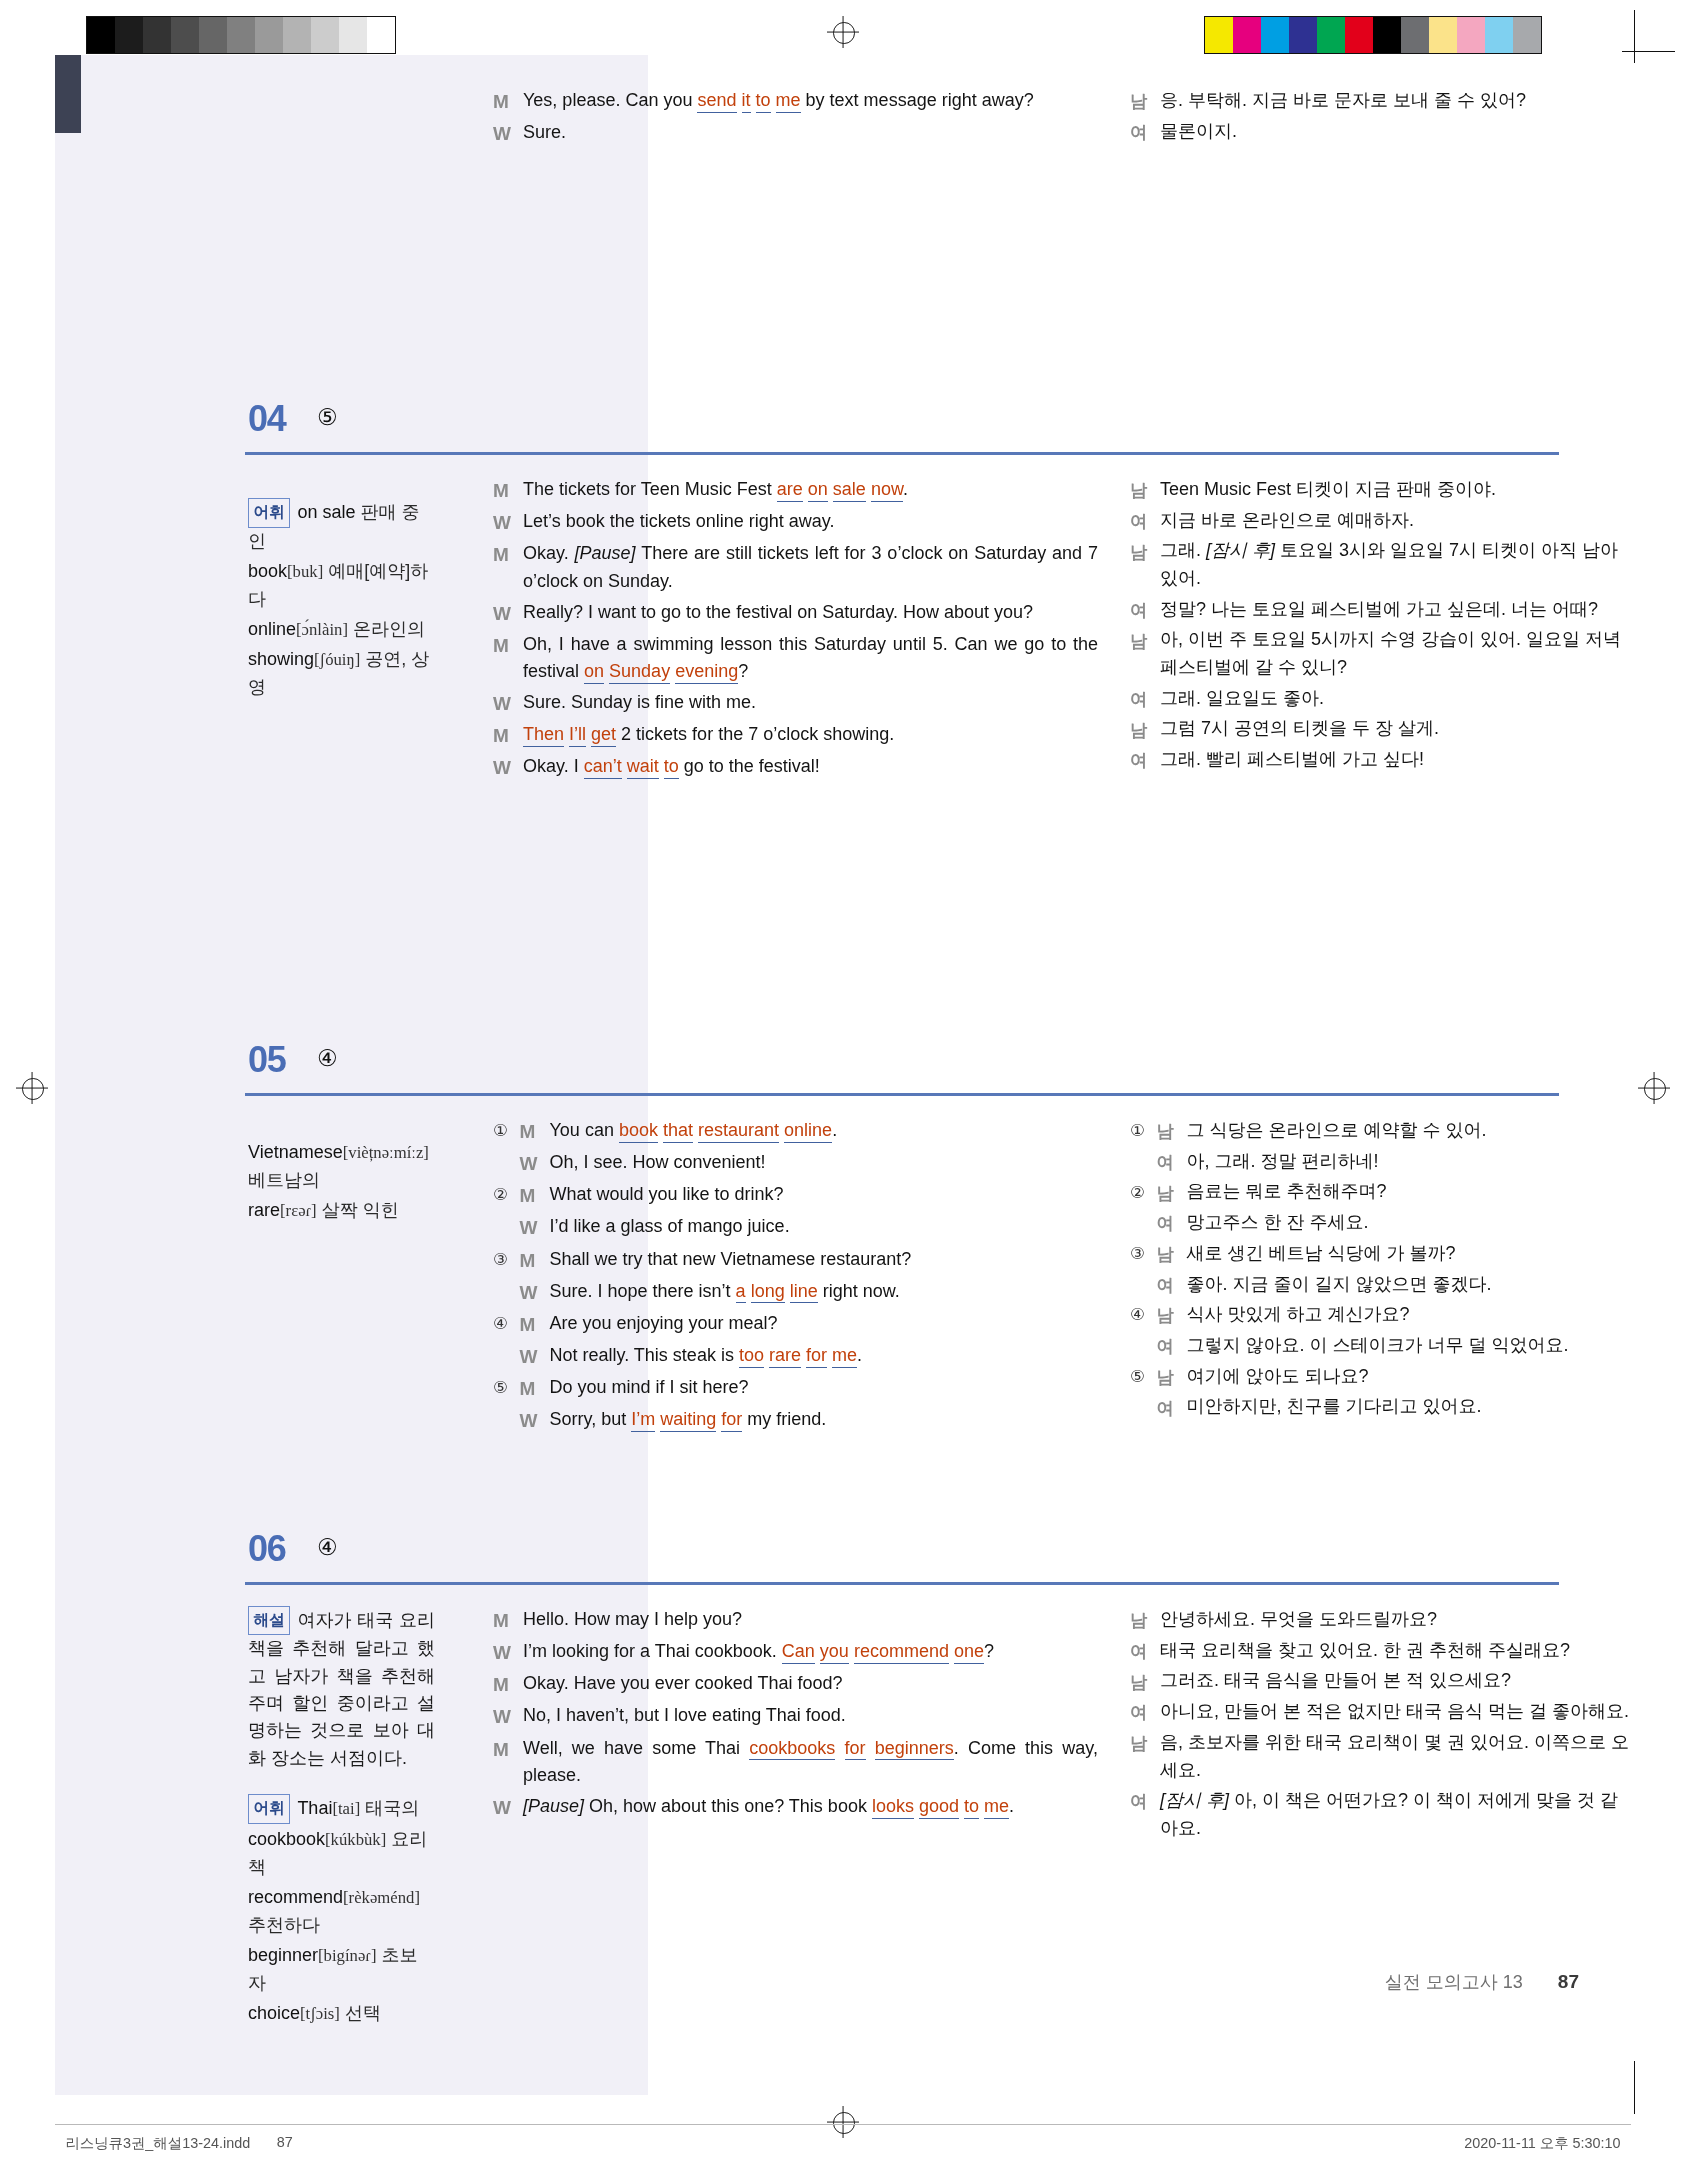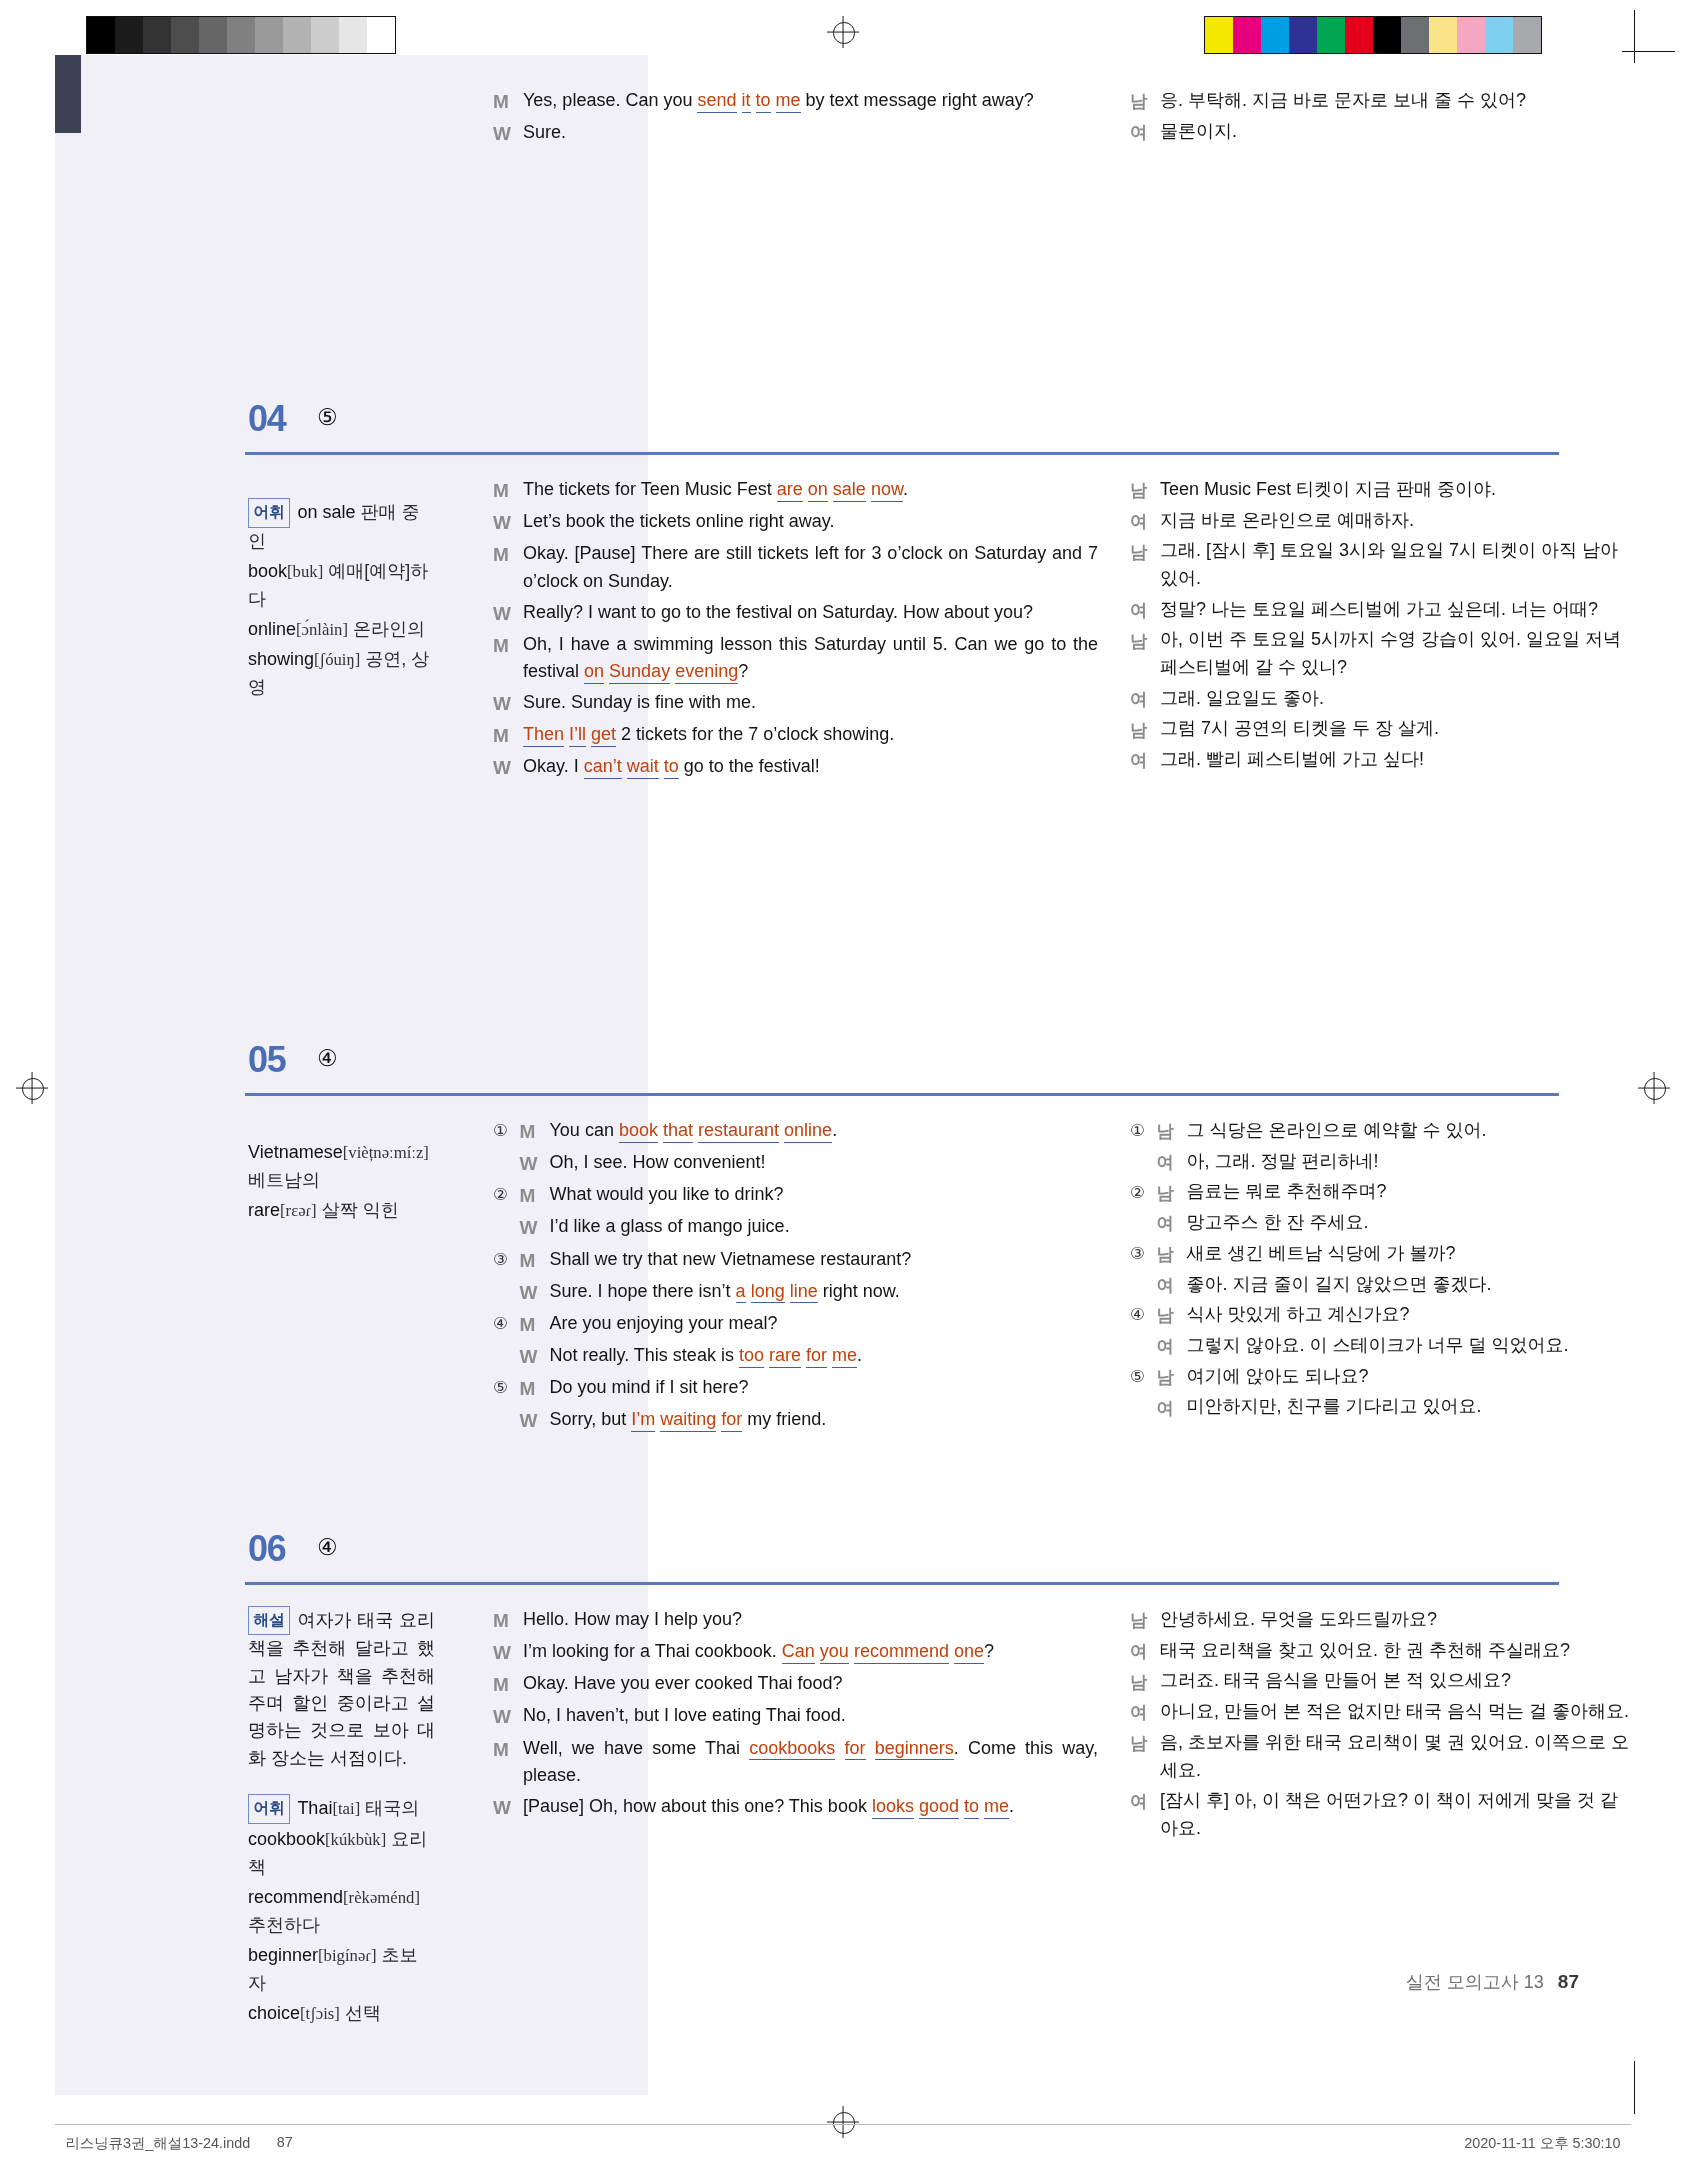--- a/index.html
+++ b/index.html
@@ -47,23 +47,23 @@
   .vocab-line{margin-bottom:2.3px;}
   
   .dl{display:flex;margin-bottom:2.9px;font-size:18px;line-height:1.54;color:#141414;}
   .dl .mark{width:26.5px;flex:0 0 26.5px;font-size:16.7px;color:#333;padding-top:1.2px;}
   .dl .spk{width:30px;flex:0 0 30px;font-weight:bold;color:#8b8b8b;font-size:19px;}
   .dl .spk.kr{font-weight:bold;color:#8b8b8b;font-size:17.3px;padding-top:1.2px;}
   .dl .txt{flex:1;text-align:justify;}
   .dl .txt.nj{text-align:left;}
   .blue{color:#c2410c;}
   .u{border-bottom:1.2px solid #41619e;padding-bottom:1.7px;}
-  .ital{margin-top:48px;}
-  
-  .footer{position:absolute;right:55px;bottom:101px;display:flex;align-items:baseline;gap:14px;
+  .ital{font-style:italic;margin-top:48px;}
+  
+  .footer{position:absolute;right:55px;bottom:101px;display:flex;align-items:baseline;gap:35px;
           color:#6f6f6f;font-size:18px;}
   .footer .pg{color:#3a3a3a;font-weight:bold;font-size:19px;}
   .prnbar{position:absolute;left:55px;right:55px;bottom:22px;height:36px;
           border-top:1.2px solid #b9b9b9;display:flex;align-items:center;
           justify-content:space-between;padding:0 10.4px;color:#555;font-size:14.4px;}
   .prnbar .left{display:flex;gap:26.5px;}
 </style>
 </head>
 <body>
 

